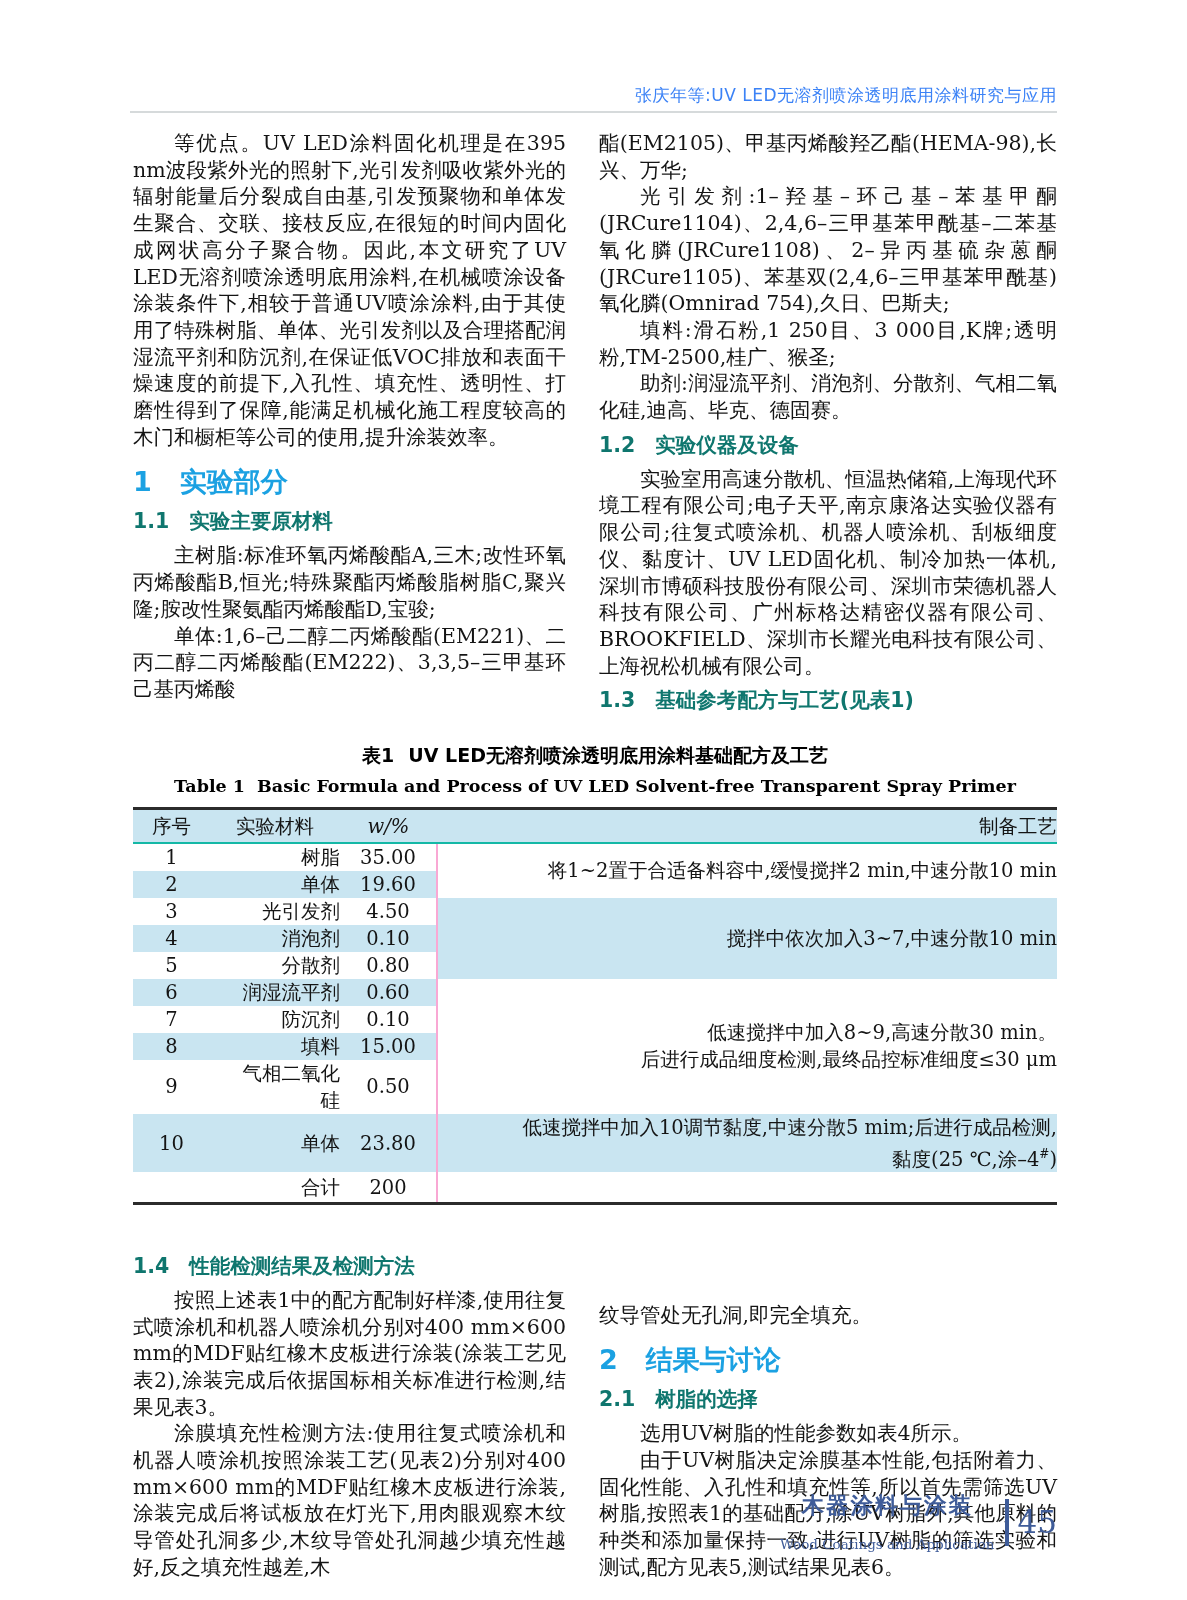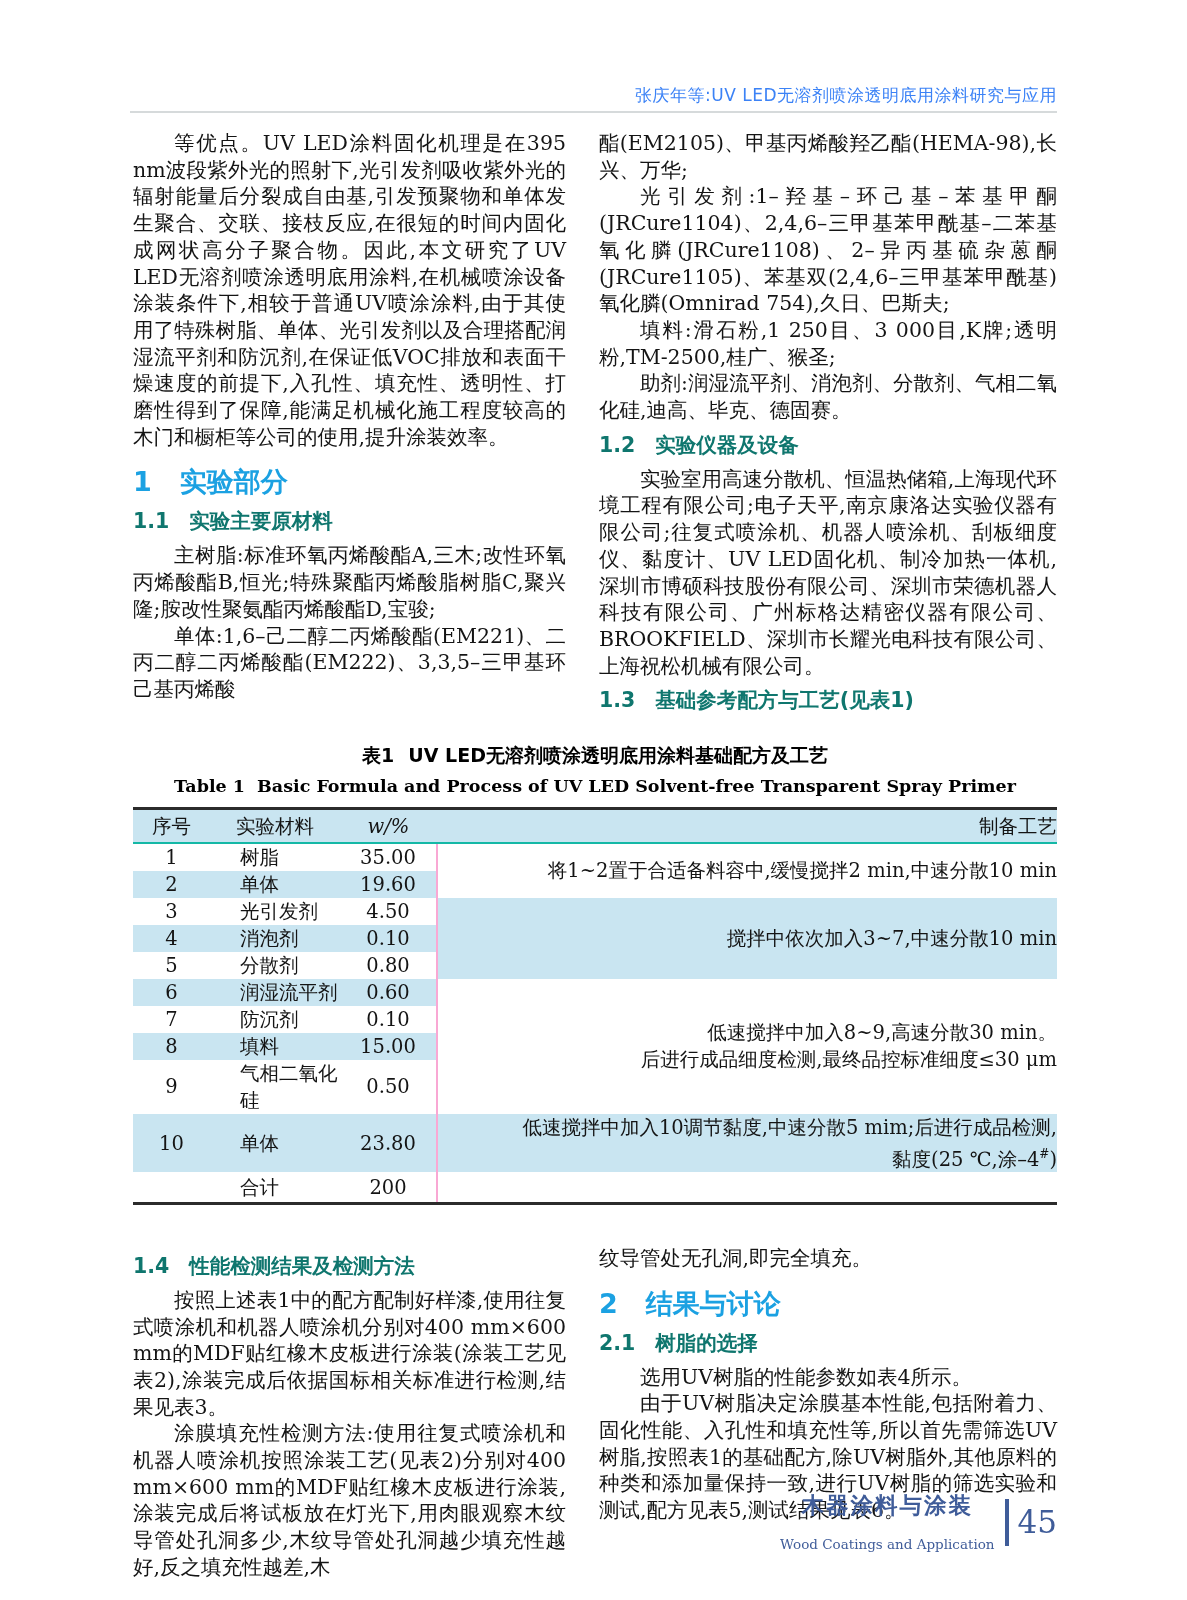--- a/index.html
+++ b/index.html
@@ -64,32 +64,32 @@
     font-size: 19.5px;
   }
   table.formula th {
     background: #c9e5f1;
     font-weight: normal; height: 34px;
     border-bottom: 2px solid #14b8a6;
     vertical-align: middle;
   }
   table.formula td { height: 27px; vertical-align: middle; }
   .col-no  { width: 77px;  text-align: center; }
-  .col-mat { width: 130px; text-align: left; padding-left: 30px; }
+  .col-mat { width: 130px; text-align: right; padding-left: 30px; }
   .col-wv  { width: 97px;  text-align: center; }
   .col-proc { text-align: right; padding-left: 20px; border-left: 2px solid #f9a8d4; line-height: 27px; }
   th.col-mat { text-align: center; padding-left: 0; }
   th.col-proc { text-align: right; padding-left: 0; border-left: none; }
   .italic { font-style: italic; }
   tr.shade td.c { background: #c9e5f1; }
   td.col-proc.shade { background: #c9e5f1; }
   tr.total td { height: 31px; }
   .sup { vertical-align: super; font-size: 12px; }
 
-  .cols.bottom { margin-top: 40px; }
+  .cols.bottom { margin-top: 40px; align-items: flex-end; }
 
   
   .footer {
     position: absolute; top: 1492px; right: 130px;
     display: flex; align-items: center;
   }
   .f-text { text-align: center; }
   .f-cn {
     font-family: "DejaVu Sans", sans-serif; font-weight: bold;
     font-size: 22.5px; color: #3f5c99; letter-spacing: 2px; line-height: 26px;

